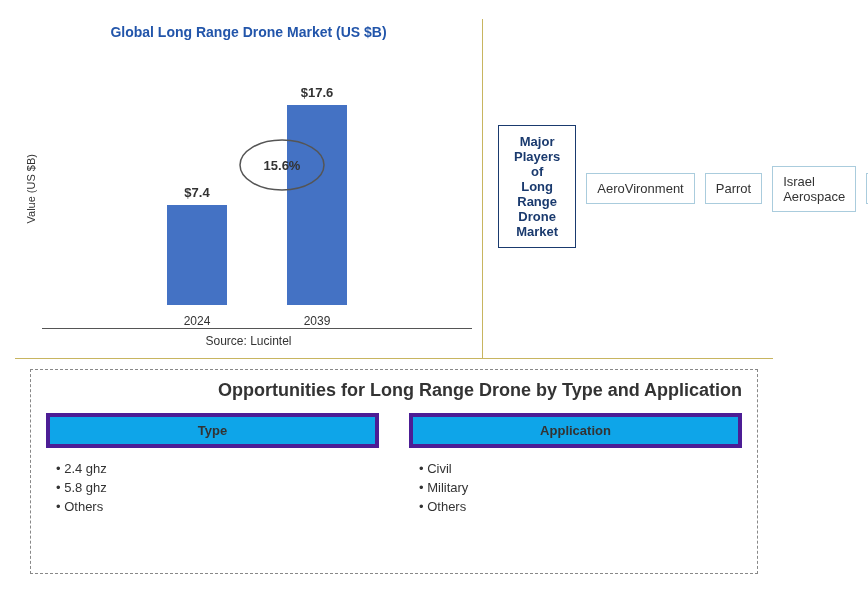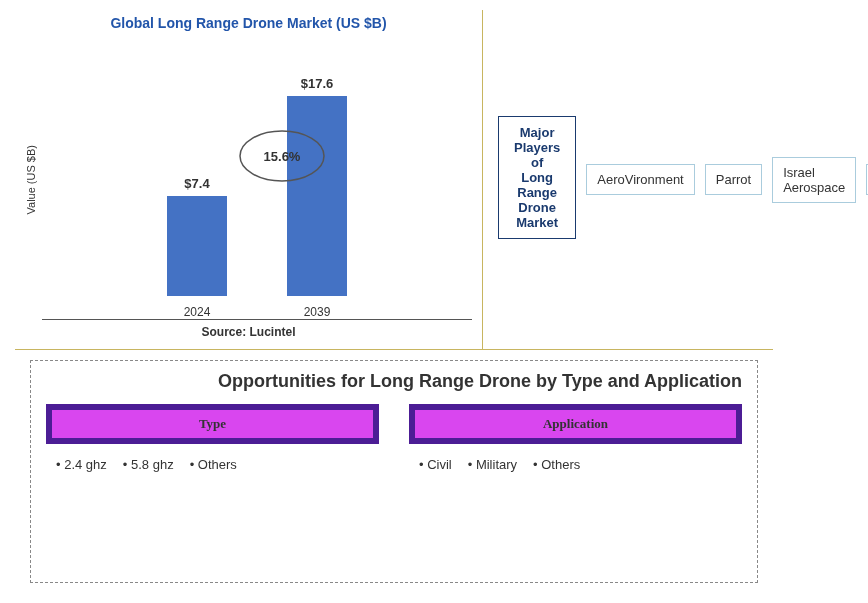--- a/index.html
+++ b/index.html
@@ -10,21 +10,21 @@
       font-family: Arial, sans-serif;
       font-size: 13px;
       overflow: hidden;
     }
 
     .main-container {
       width: 788px;
       height: 603px;
       display: flex;
       flex-direction: column;
-      padding: 10px 15px;
+      padding: 19px 15px;
     }
 
     
     .top-section {
       display: flex;
       flex-direction: row;
       height: 340px;
       border-bottom: 1px solid #c8b560;
     }
 
@@ -114,21 +114,21 @@
       position: absolute;
       top: 30px;
       left: 50%;
       transform: translateX(-20px);
       width: 90px;
       height: 55px;
     }
 
     .chart-source {
       font-size: 12px;
-      font-weight: bold;
+      font-weight: normal;
       color: #333;
       text-align: center;
       margin-top: 5px;
     }
 
     
     .x-axis-line {
       width: 100%;
       height: 1px;
       background: #555;
@@ -196,34 +196,33 @@
     }
 
     .opp-column {
       flex: 1;
       display: flex;
       flex-direction: column;
       gap: 8px;
     }
 
     .opp-column-header {
-      background-color: #d946ef;
-      border: 6px solid #4c1d95;
+      background-color: #0ea5e9;
+      border: 4px solid #4c1d95;
       padding: 6px 10px;
       text-align: center;
       font-size: 13px;
       font-weight: bold;
       color: #333;
-      font-family: Liberation Serif, serif;
     }
 
     .opp-column-items {
       display: flex;
-      flex-direction: row;
-      gap: 16px;
+      flex-direction: column;
+      gap: 4px;
       padding: 5px 5px 5px 10px;
     }
 
     .opp-item {
       font-size: 13px;
       color: #333;
     }
   </style>
 </head>
 <body>

